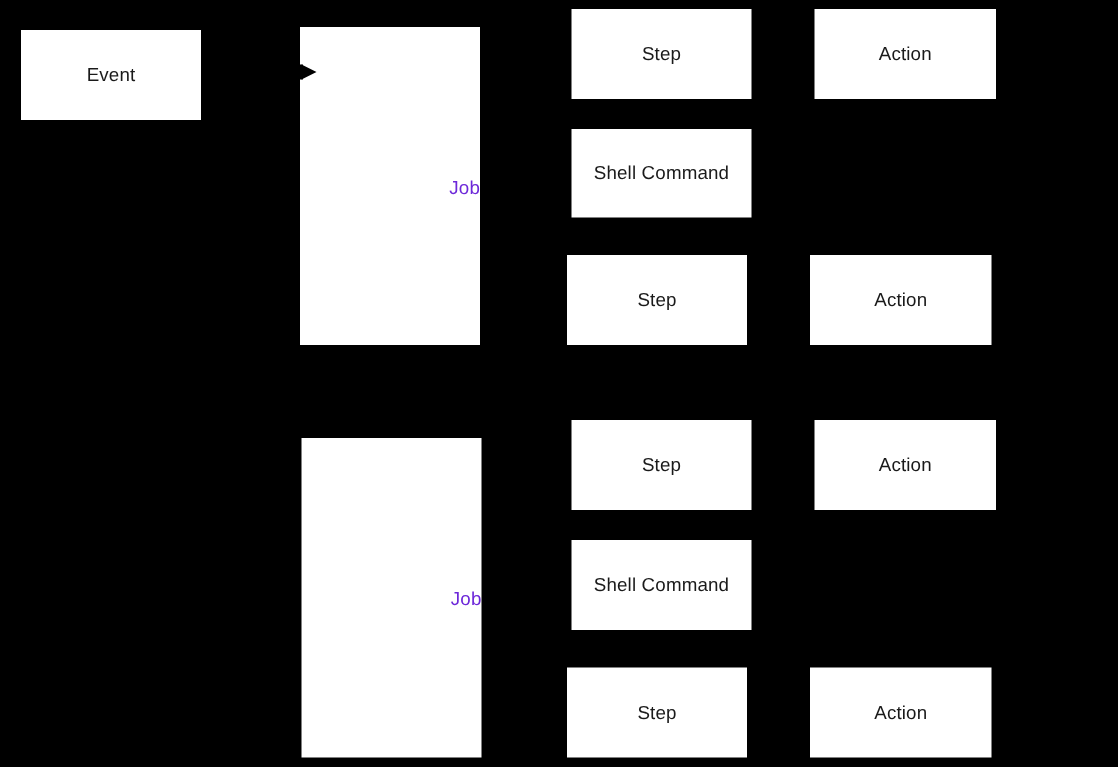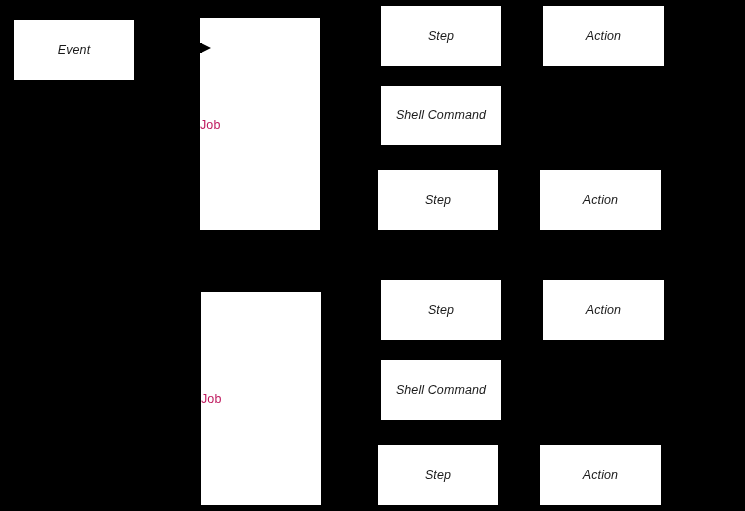--- a/index.html
+++ b/index.html
@@ -20,36 +20,35 @@
     background: #ffffff;
     color: #1a1a1a;
     display: flex;
     align-items: center;
     justify-content: center;
     font-size: 12.5px;
     line-height: 1.2;
     letter-spacing: 0.1px;
     box-sizing: border-box;
     text-align: center;
-    font-style: italic;
   }
   
   .node-tall {
     position: absolute;
     background: #ffffff;
     color: #1a1a1a;
     box-sizing: border-box;
     font-size: 12.5px;
   }
   .node-tall .tall-label {
     position: absolute;
     left: 0;
     width: 100%;
-    text-align: left;
-    color: #be185d;
+    text-align: right;
+    color: #6d28d9;
     font-size: 12.5px;
     letter-spacing: 0.1px;
   }
   .arrowhead {
     position: absolute;
     width: 0;
     height: 0;
     border-top: 5px solid transparent;
     border-bottom: 5px solid transparent;
     border-left: 10px solid #000000;

